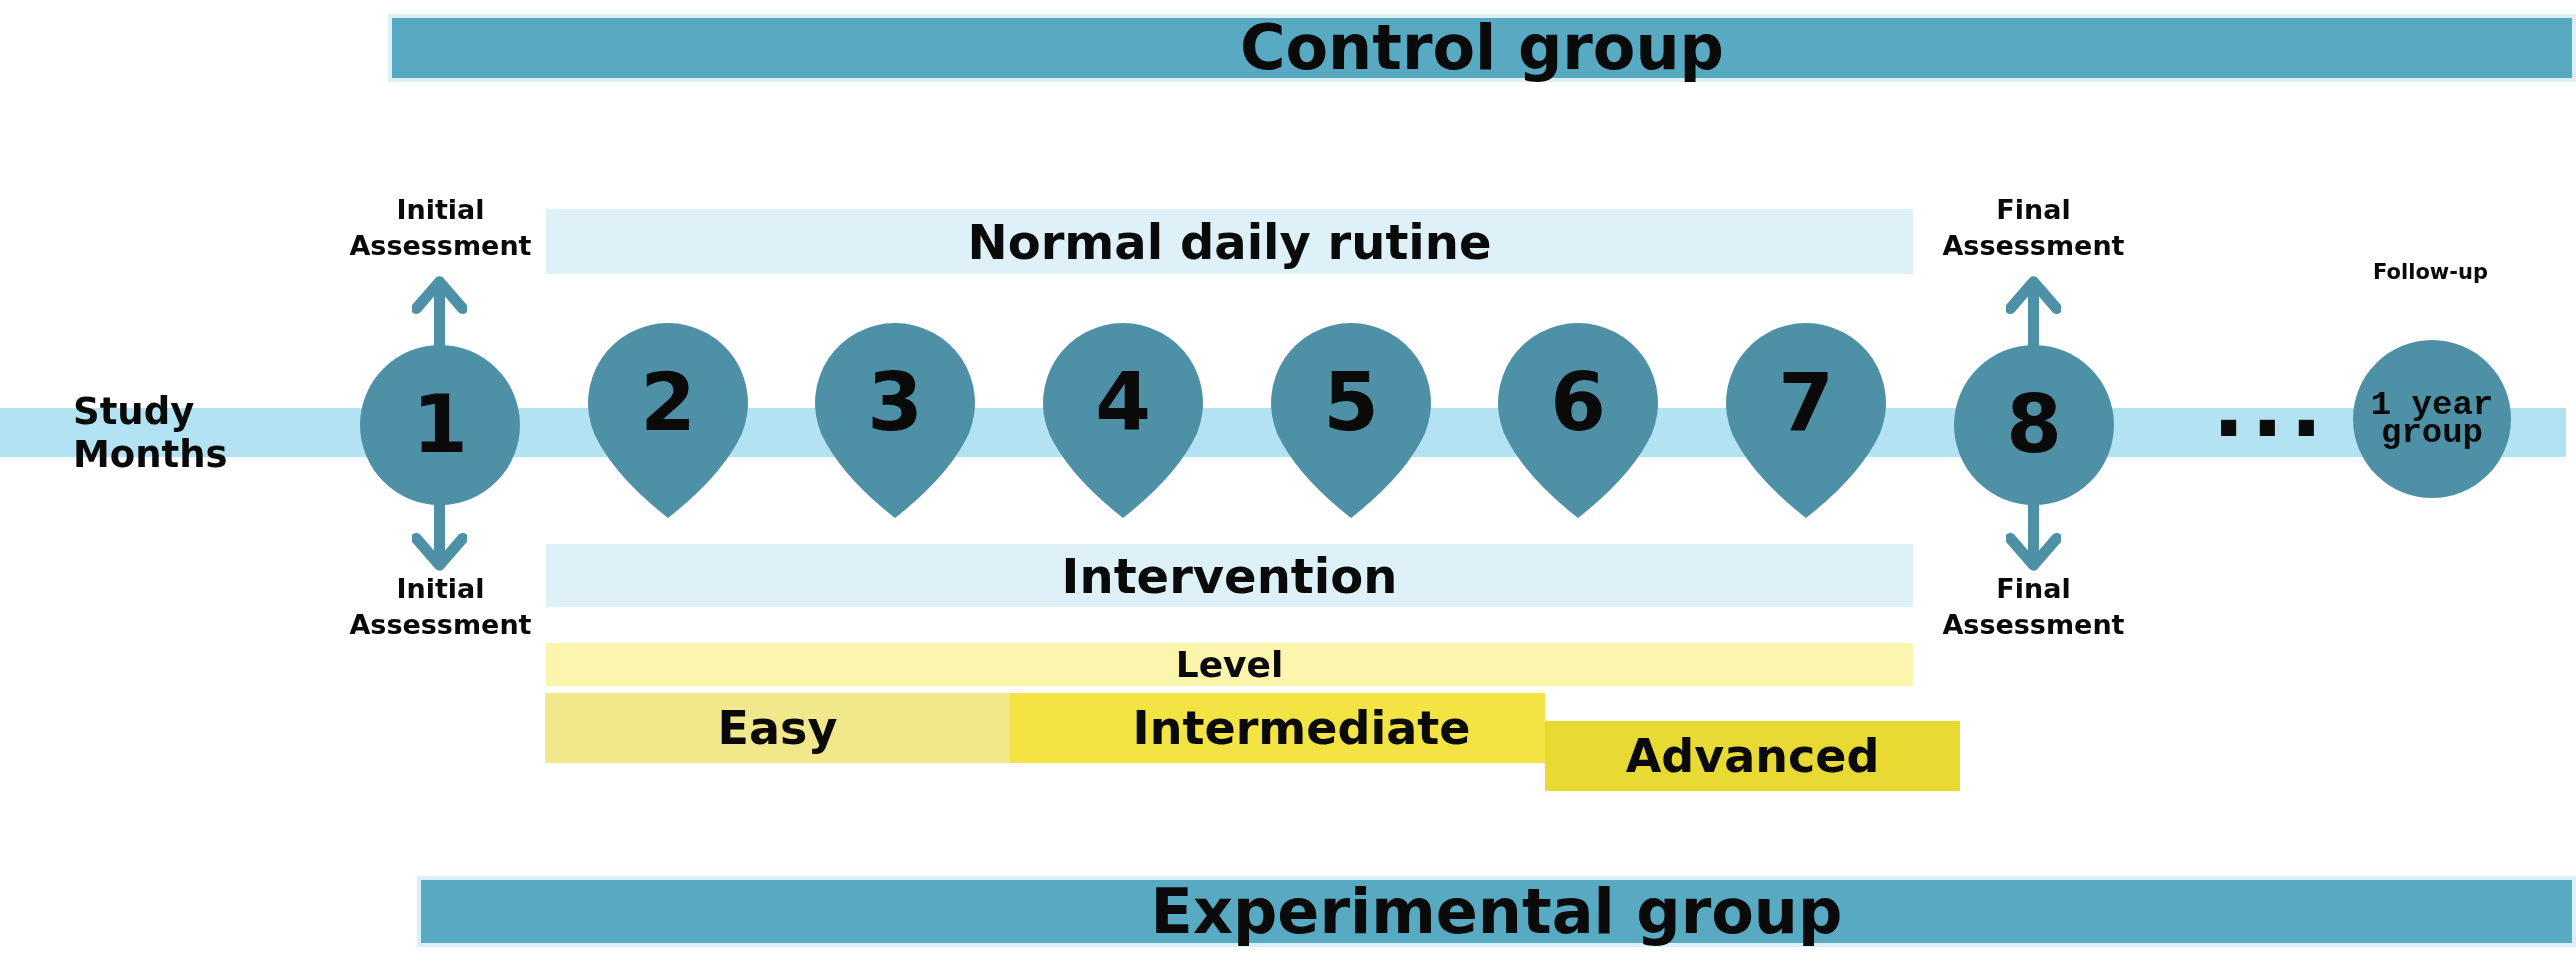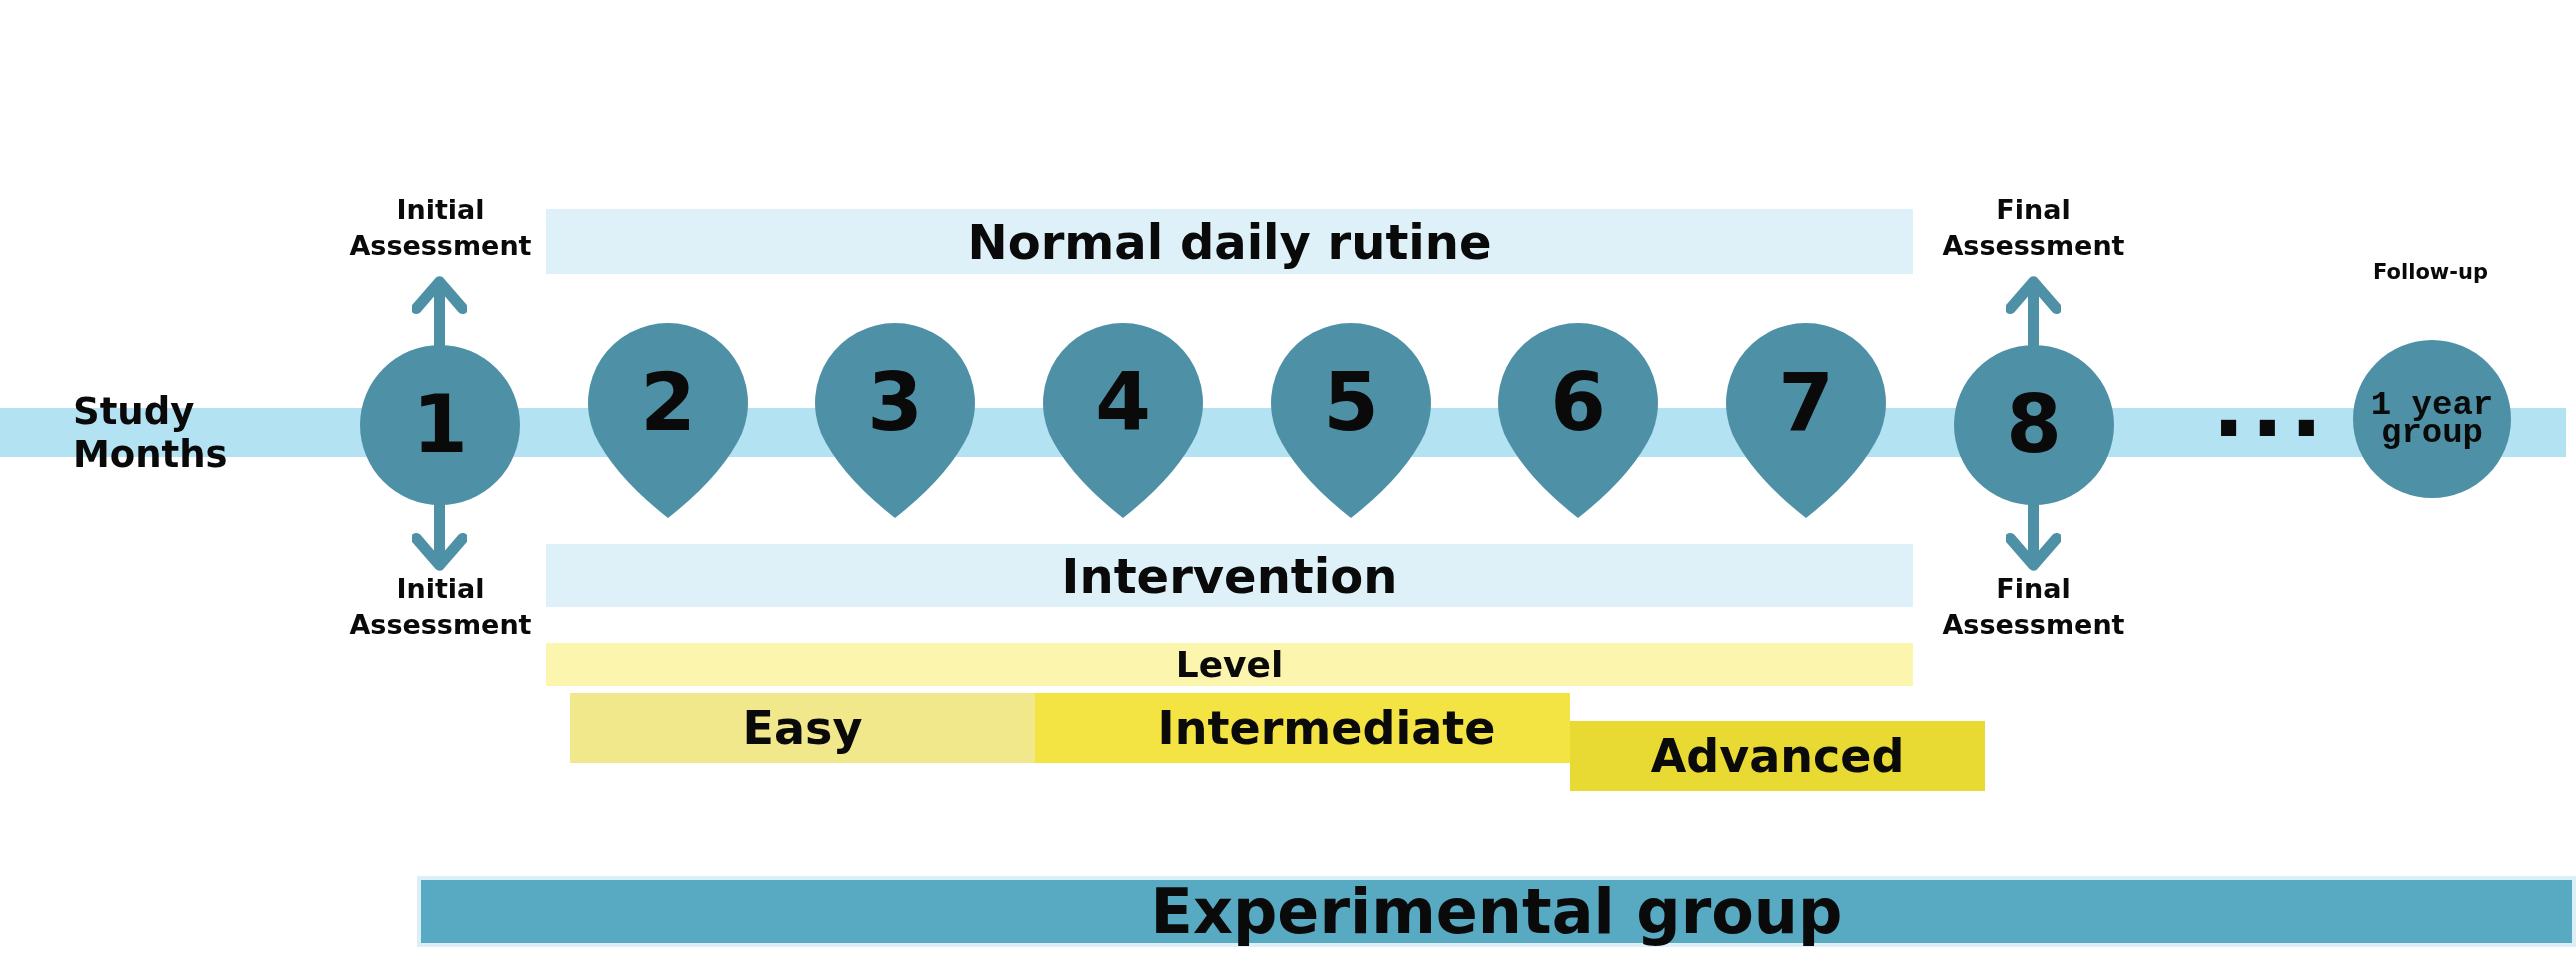--- a/index.html
+++ b/index.html
@@ -38,21 +38,21 @@
   .band{
     position:absolute;left:546px;width:1367px;
     display:flex;align-items:center;justify-content:center;
     background:var(--band-light);
     z-index:1;
   }
   .band.routine{top:209px;height:65px;font-size:48px;}
   .band.intervention{top:544px;height:63px;font-size:48px;}
   .band.level{top:643px;height:43px;background:var(--level);font-size:36px;}
   .levels-row{
-    position:absolute;left:570px;top:693px;width:1367px;height:70px;
+    position:absolute;left:545px;top:693px;width:1367px;height:70px;
     display:flex;z-index:1;
   }
   .level-seg{
     display:flex;align-items:center;justify-content:center;
     font-size:46px;height:100%;
   }
   .level-seg.easy{flex:0 0 465px;background:var(--easy);}
   .level-seg.intermediate{flex:0 0 487px;background:var(--intermediate);padding-left:48px;}
   .level-seg.advanced{flex:0 0 415px;background:var(--advanced);margin-top:28px;}
   
@@ -99,20 +99,23 @@
     position:absolute;left:2203px;top:357px;width:135px;height:98px;
     line-height:98px;text-align:center;
     font-size:86px;letter-spacing:6.2px;z-index:2;
   }
 </style>
 </head>
 <body>
 
 <div class="stage">
 
+  <div class="group-bar top">
+    <span>Control group</span>
+  </div>
 
   <div class="band routine">
     <span>Normal daily rutine</span>
   </div>
 
   <div class="timeline-band"></div>
   <div class="study-months">Study Months</div>
 
   <svg class="v-arrow" style="left:412px" viewBox="0 0 90 480">
     <polyline class="stroke" points="7,52 45,8 83,52"></polyline>

